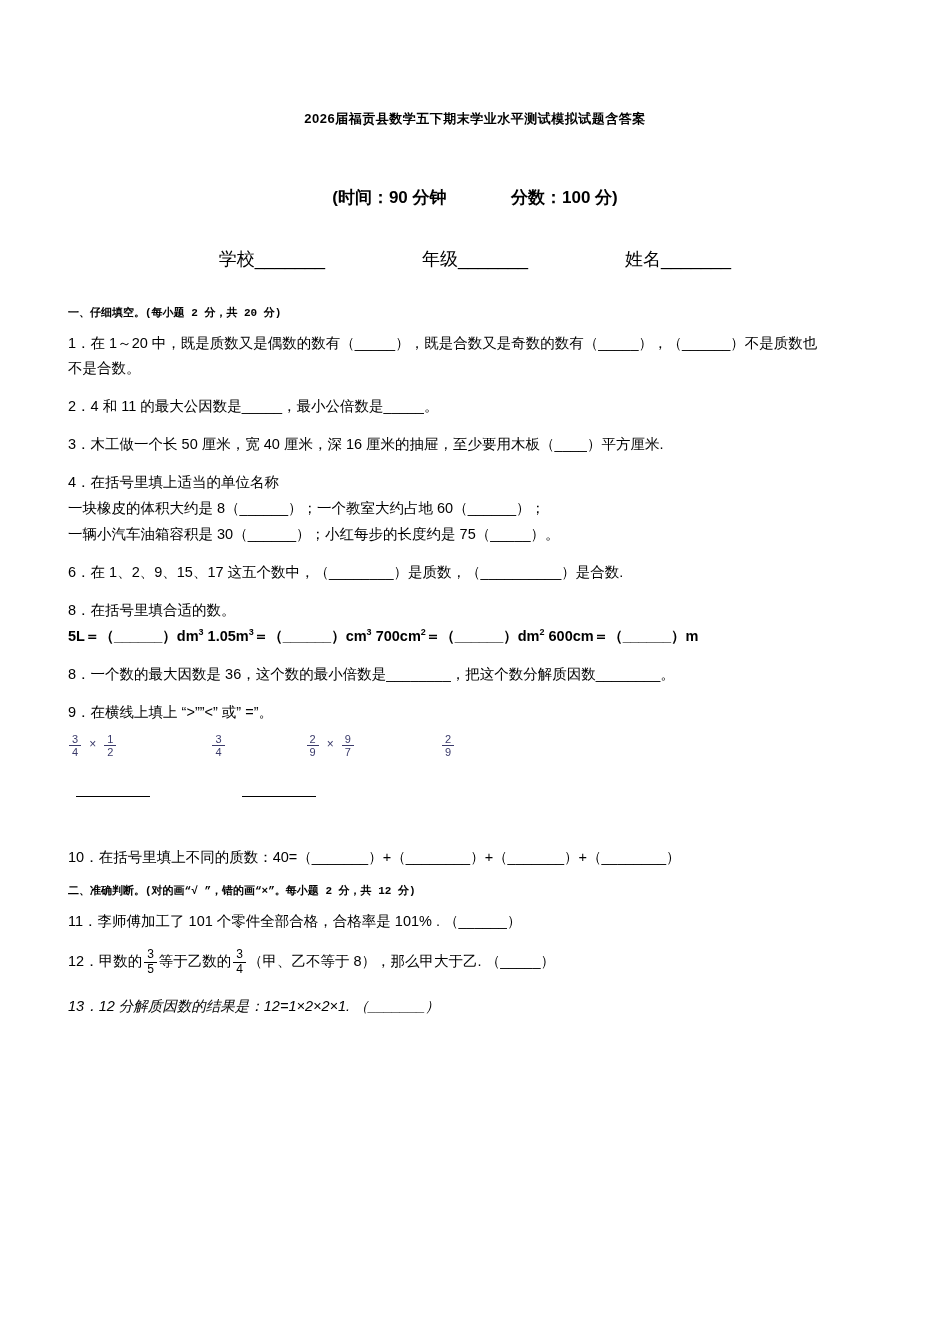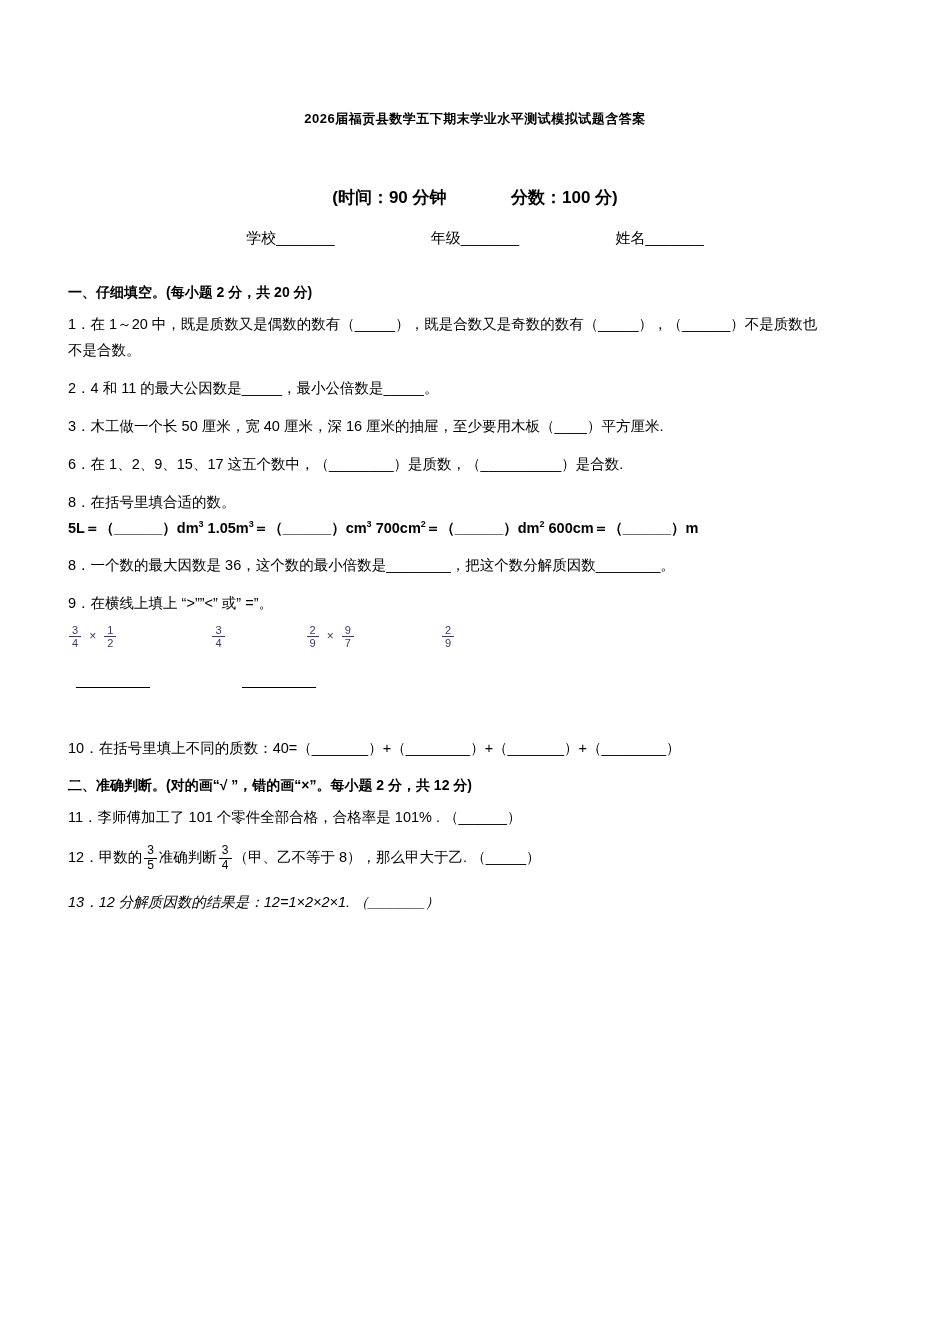--- a/index.html
+++ b/index.html
@@ -36,37 +36,37 @@
     font-weight: bold;
     margin-top: 58px;
   }
   .meta-line .gap {
     display: inline-block;
     width: 55px;
   }
   .fields-line {
     text-align: center;
     font-family: "Liberation Sans", sans-serif;
-    font-size: 15px;
-    margin-top: 20px;
+    font-size: 18px;
+    margin-top: 38px;
   }
   .fields-line .field {
     display: inline-block;
     margin: 0 46px;
   }
   .content {
     margin-top: 34px;
     padding: 0 68px 0 68px;
     font-size: 14.5px;
     line-height: 1.5;
   }
   .sec-head {
-    font-family: Liberation Sans, sans-serif;
+    font-family: Liberation Mono, monospace;
     font-weight: bold;
-    font-size: 14px;
+    font-size: 11px;
     margin: 0 0 10px 0;
   }
   .q {
     margin: 0 0 14px 0;
     font-size: 14.5px;
     line-height: 1.65;
     font-family: "Liberation Sans", sans-serif;
   }
   .q.tight { margin-bottom: 11px; }
   .b { font-weight: bold; }
@@ -166,20 +166,25 @@
 
     <div class="q">
       <div>1．在 1～20 中，既是质数又是偶数的数有（_____），既是合数又是奇数的数有（_____），（______）不是质数也</div>
       <div class="wrapline">不是合数。</div>
     </div>
 
     <div class="q">2．4 和 11 的最大公因数是_____，最小公倍数是_____。</div>
 
     <div class="q">3．木工做一个长 50 厘米，宽 40 厘米，深 16 厘米的抽屉，至少要用木板（____）平方厘米.</div>
 
+    <div class="q">
+      <div>4．在括号里填上适当的单位名称</div>
+      <div class="wrapline">一块橡皮的体积大约是 8（______）；一个教室大约占地  60（______）；</div>
+      <div class="wrapline">一辆小汽车油箱容积是 30（______）；小红每步的长度约是 75（_____）。</div>
+    </div>
 
 
     <div class="q">6．在 1、2、9、15、17 这五个数中，（________）是质数，（__________）是合数.</div>
 
     <div class="q">
       <div>8．在括号里填合适的数。</div>
       <div class="wrapline b">
         <span>5L＝（______）dm</span><span class="sub">3</span><span>  1.05m</span><span class="sub">3</span><span>＝（______）cm</span><span class="sub">3</span><span>  700cm</span><span class="sub">2</span><span>＝（______）dm</span><span class="sub">2</span><span>  600cm＝（______）m</span>
       </div>
     </div>
@@ -231,19 +236,19 @@
 
     <div class="gap-block"></div>
 
     <div class="q">10．在括号里填上不同的质数：40=（_______）+（________）+（_______）+（________）</div>
 
     <div class="sec-head">二、准确判断。(对的画“√ ”，错的画“×”。每小题 2 分，共 12 分)</div>
 
     <div class="q">11．李师傅加工了 101 个零件全部合格，合格率是 101% .  （______）</div>
 
     <div class="q">
-      <span>12．甲数的</span><span class="frac-inline"><span class="num">3</span><span class="den">5</span></span><span>准确判断</span><span class="frac-inline"><span class="num">3</span><span class="den">4</span></span><span>（甲、乙不等于 8），那么甲大于乙.    （_____）</span>
+      <span>12．甲数的</span><span class="frac-inline"><span class="num">3</span><span class="den">5</span></span><span>等于乙数的</span><span class="frac-inline"><span class="num">3</span><span class="den">4</span></span><span>（甲、乙不等于 8），那么甲大于乙.    （_____）</span>
     </div>
 
     <div class="q" style="margin-top:18px;font-style:italic;">13．12 分解质因数的结果是：12=1×2×2×1.  （_______）</div>
 
   </div>
 </div>
 
 </body></html>

